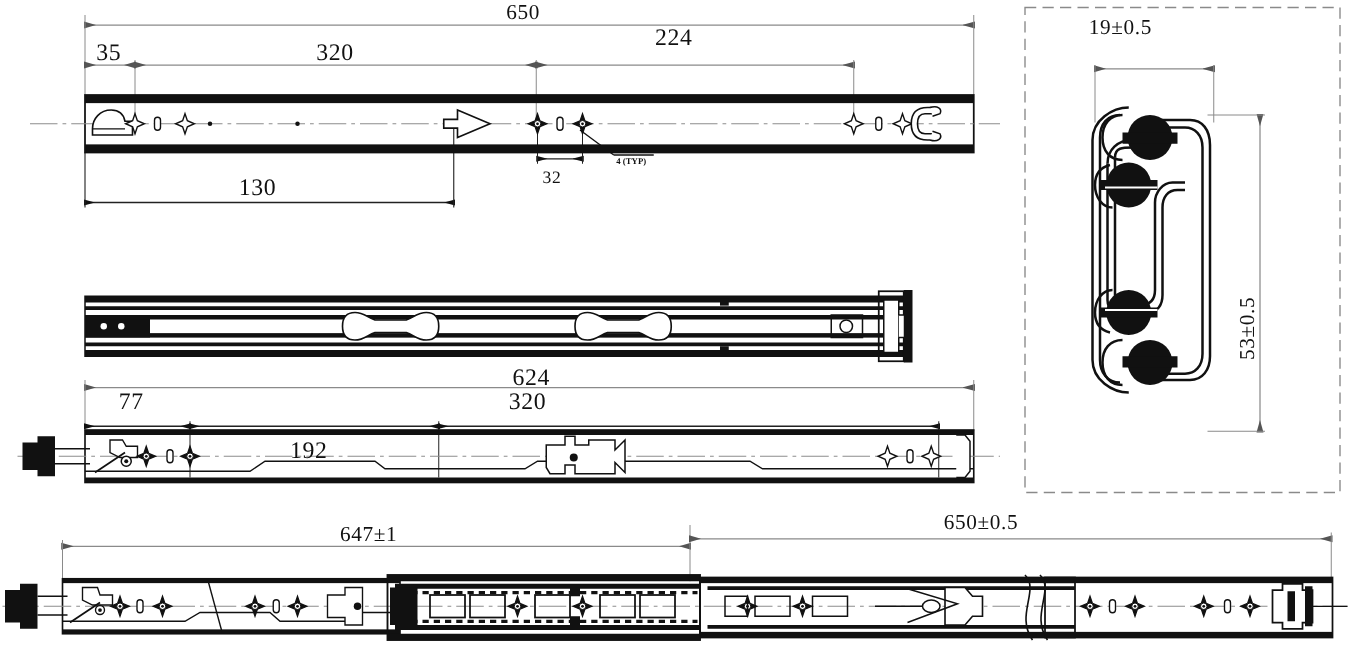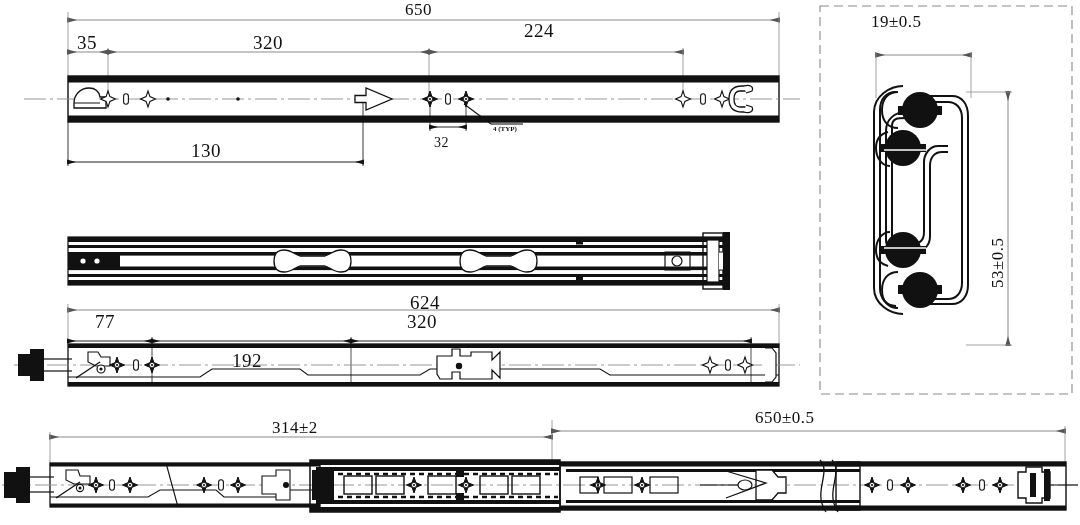--- a/index.html
+++ b/index.html
@@ -380,21 +380,21 @@
   <div class="dimtext dim-xs" style="left:493px; top:125px;font-weight:bold;">4 (TYP)</div>
 
   <div class="dimtext dim-md" style="left:410px; top:292px;">624</div>
 
   <div class="dimtext dim-md" style="left:95px; top:311px;">77</div>
 
   <div class="dimtext dim-md" style="left:232px; top:311px;margin-top:39px;">192</div>
 
   <div class="dimtext dim-md" style="left:407px; top:311px;">320</div>
 
-  <div class="dimtext dim-lg" style="left:272px; top:418px;">314±2</div>
+  <div class="dimtext dim-lg" style="left:272px; top:418px;">647±1</div>
 
   <div class="dimtext dim-lg" style="left:755px; top:408px;">650±0.5</div>
 
   <div class="dimtext dim-lg" style="left:871px; top:12px;">19±0.5</div>
 
   <div class="dimtext dim-lg rot90" style="left:988px; top:288px;">53±0.5</div>
 
 </div>
 
 </body></html>

